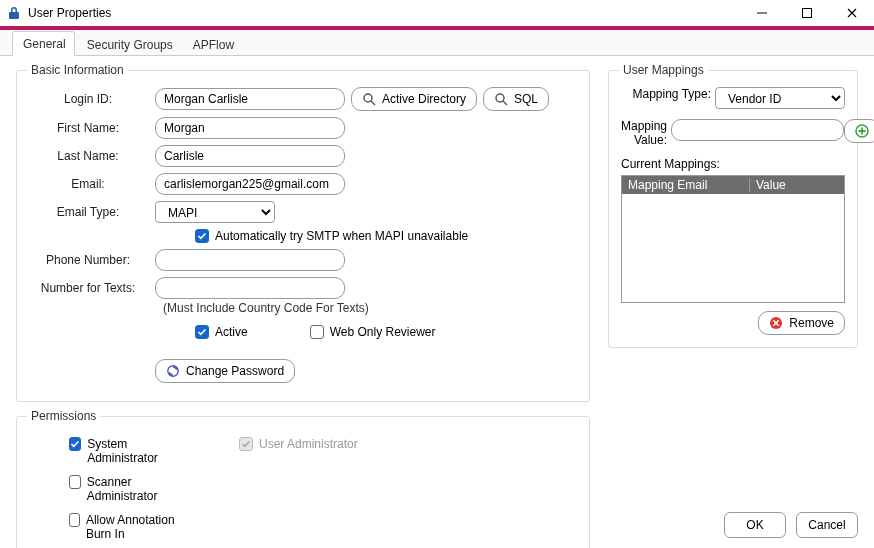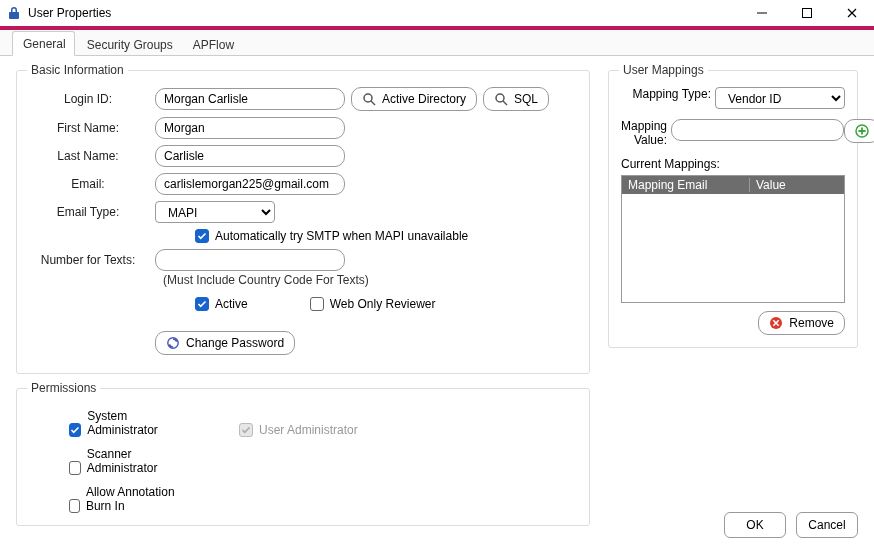--- a/index.html
+++ b/index.html
@@ -34,21 +34,21 @@
   input[type=text].txt, select.sel {
     border: 1px solid #999; border-radius: 10px; padding: 3px 8px; background:#fff; height:22px;
   }
   input[type=text].txt { width: 190px; }
   select.sel { border-radius: 4px; height:22px; }
 
   .btn { display:inline-flex; align-items:center; gap:6px; border:1px solid #999; border-radius:10px; background:#fff; padding:2px 10px; height:24px; cursor:default; }
   .btn.rect { border-radius:6px; padding: 4px 25px; height:26px; }
   .btn .ico { width:14px; height:14px; display:inline-flex; align-items:center; justify-content:center; }
 
-  .chk { display:inline-flex; align-items:flex-end; gap:6px; margin-right: 16px; padding-left: 40px; }
+  .chk { display:inline-flex; align-items:flex-start; gap:6px; margin-right: 16px; padding-left: 40px; }
   .chk .box { width:14px; height:14px; border:1px solid #666; border-radius:3px; display:flex; align-items:center; justify-content:center; background:#fff; }
   .chk.checked .box { background:#1765cc; border-color:#1765cc; color:#fff; }
   .chk.disabled .box { background:#e6e6e6; border-color:#bbb; color:#999; }
   .chk.disabled { color:#999; }
 
   .perm-grid { display:grid; grid-template-columns: 170px 200px; row-gap: 10px; margin-top:4px; }
 
   .um-row { display:flex; align-items:flex-start; margin-bottom: 10px; }
   .um-row .lbl2 { width: 94px; text-align:right; padding-right:4px; }
 
@@ -162,20 +162,26 @@
             <span class="box">
                 <svg width="10" height="10" viewBox="0 0 10 10">
                   <path d="M1.5 5l2.2 2.3L8.5 2.5" stroke="#fff" stroke-width="1.6" fill="none"></path>
                 </svg>
               </span>
             <span>Automatically try SMTP when MAPI unavailable</span>
           </span>
         </div>
       </div>
 
+      <div class="form-row" style="margin-top:6px;">
+        <div class="lbl">Phone Number:</div>
+        <div class="ctl">
+            <input type="text" class="txt" value="" style="">
+          </div>
+      </div>
       <div class="form-row" style="margin-bottom:2px;">
         <div class="lbl">Number for Texts:</div>
         <div class="ctl">
             <input type="text" class="txt" value="" style="">
           </div>
       </div>
       <div class="sub-note" style="margin-bottom:10px;">(Must Include Country Code For Texts)</div>
 
       <div class="form-row">
         <div class="lbl"></div>

